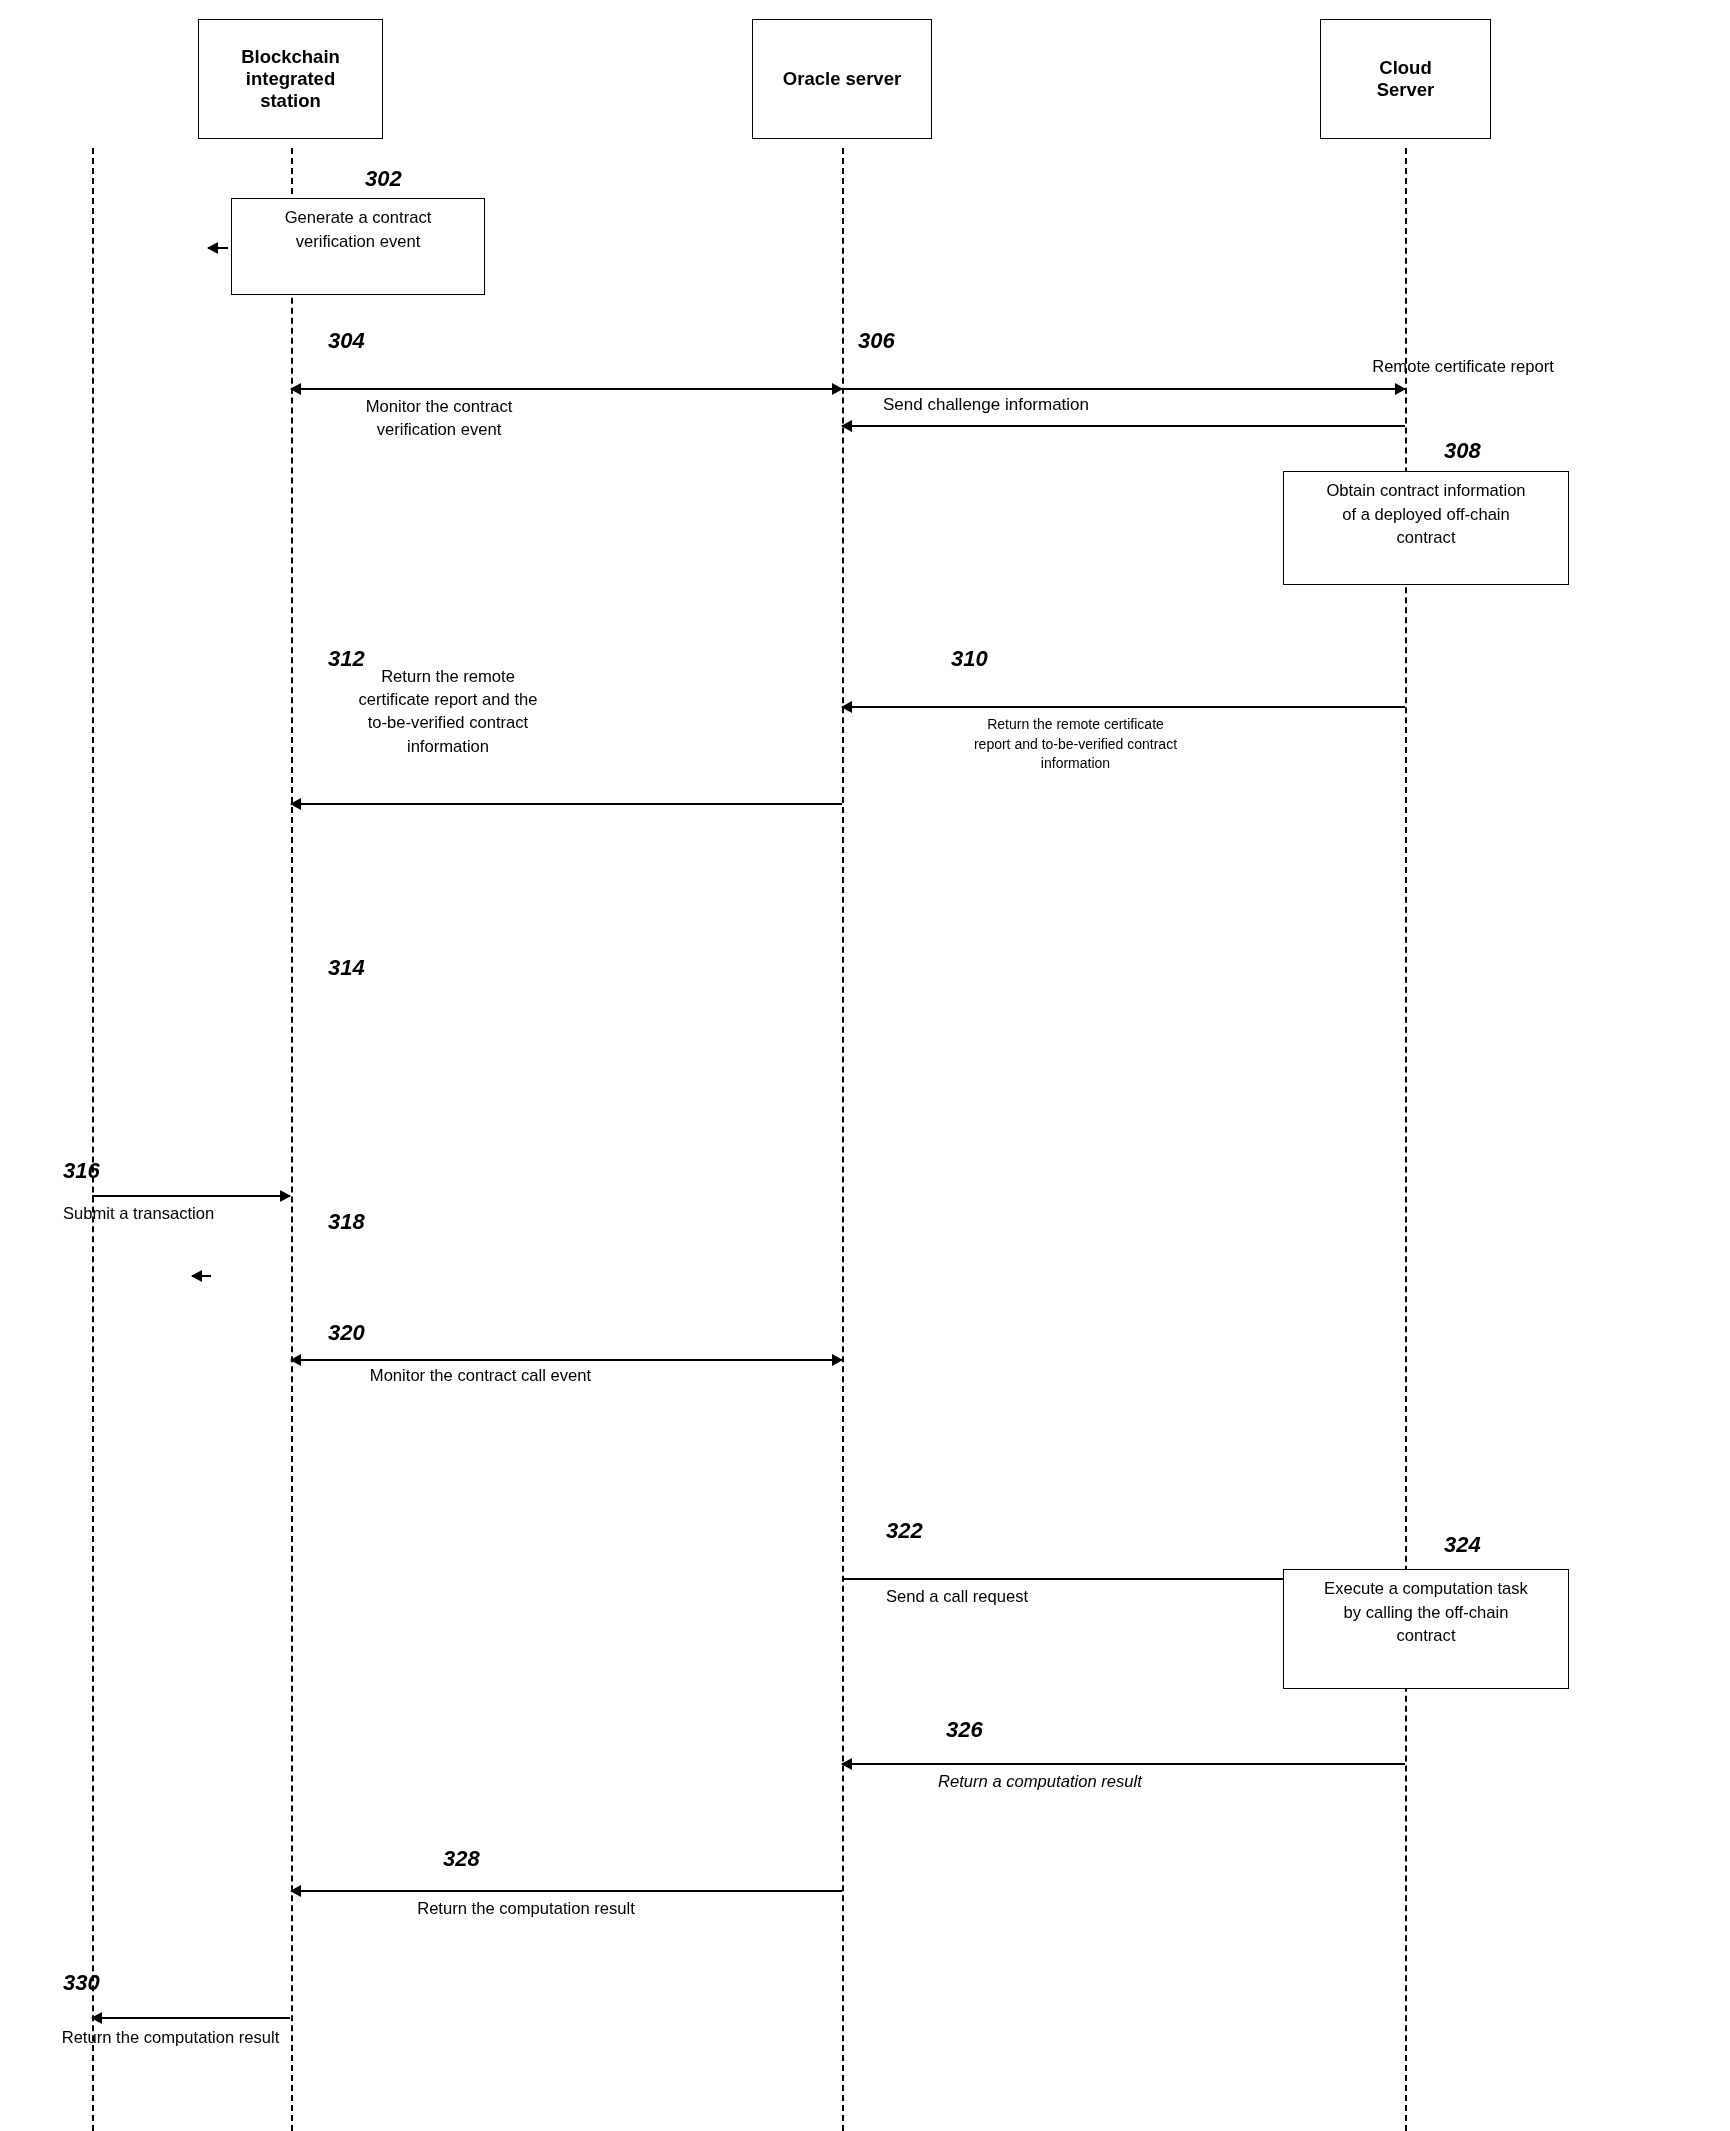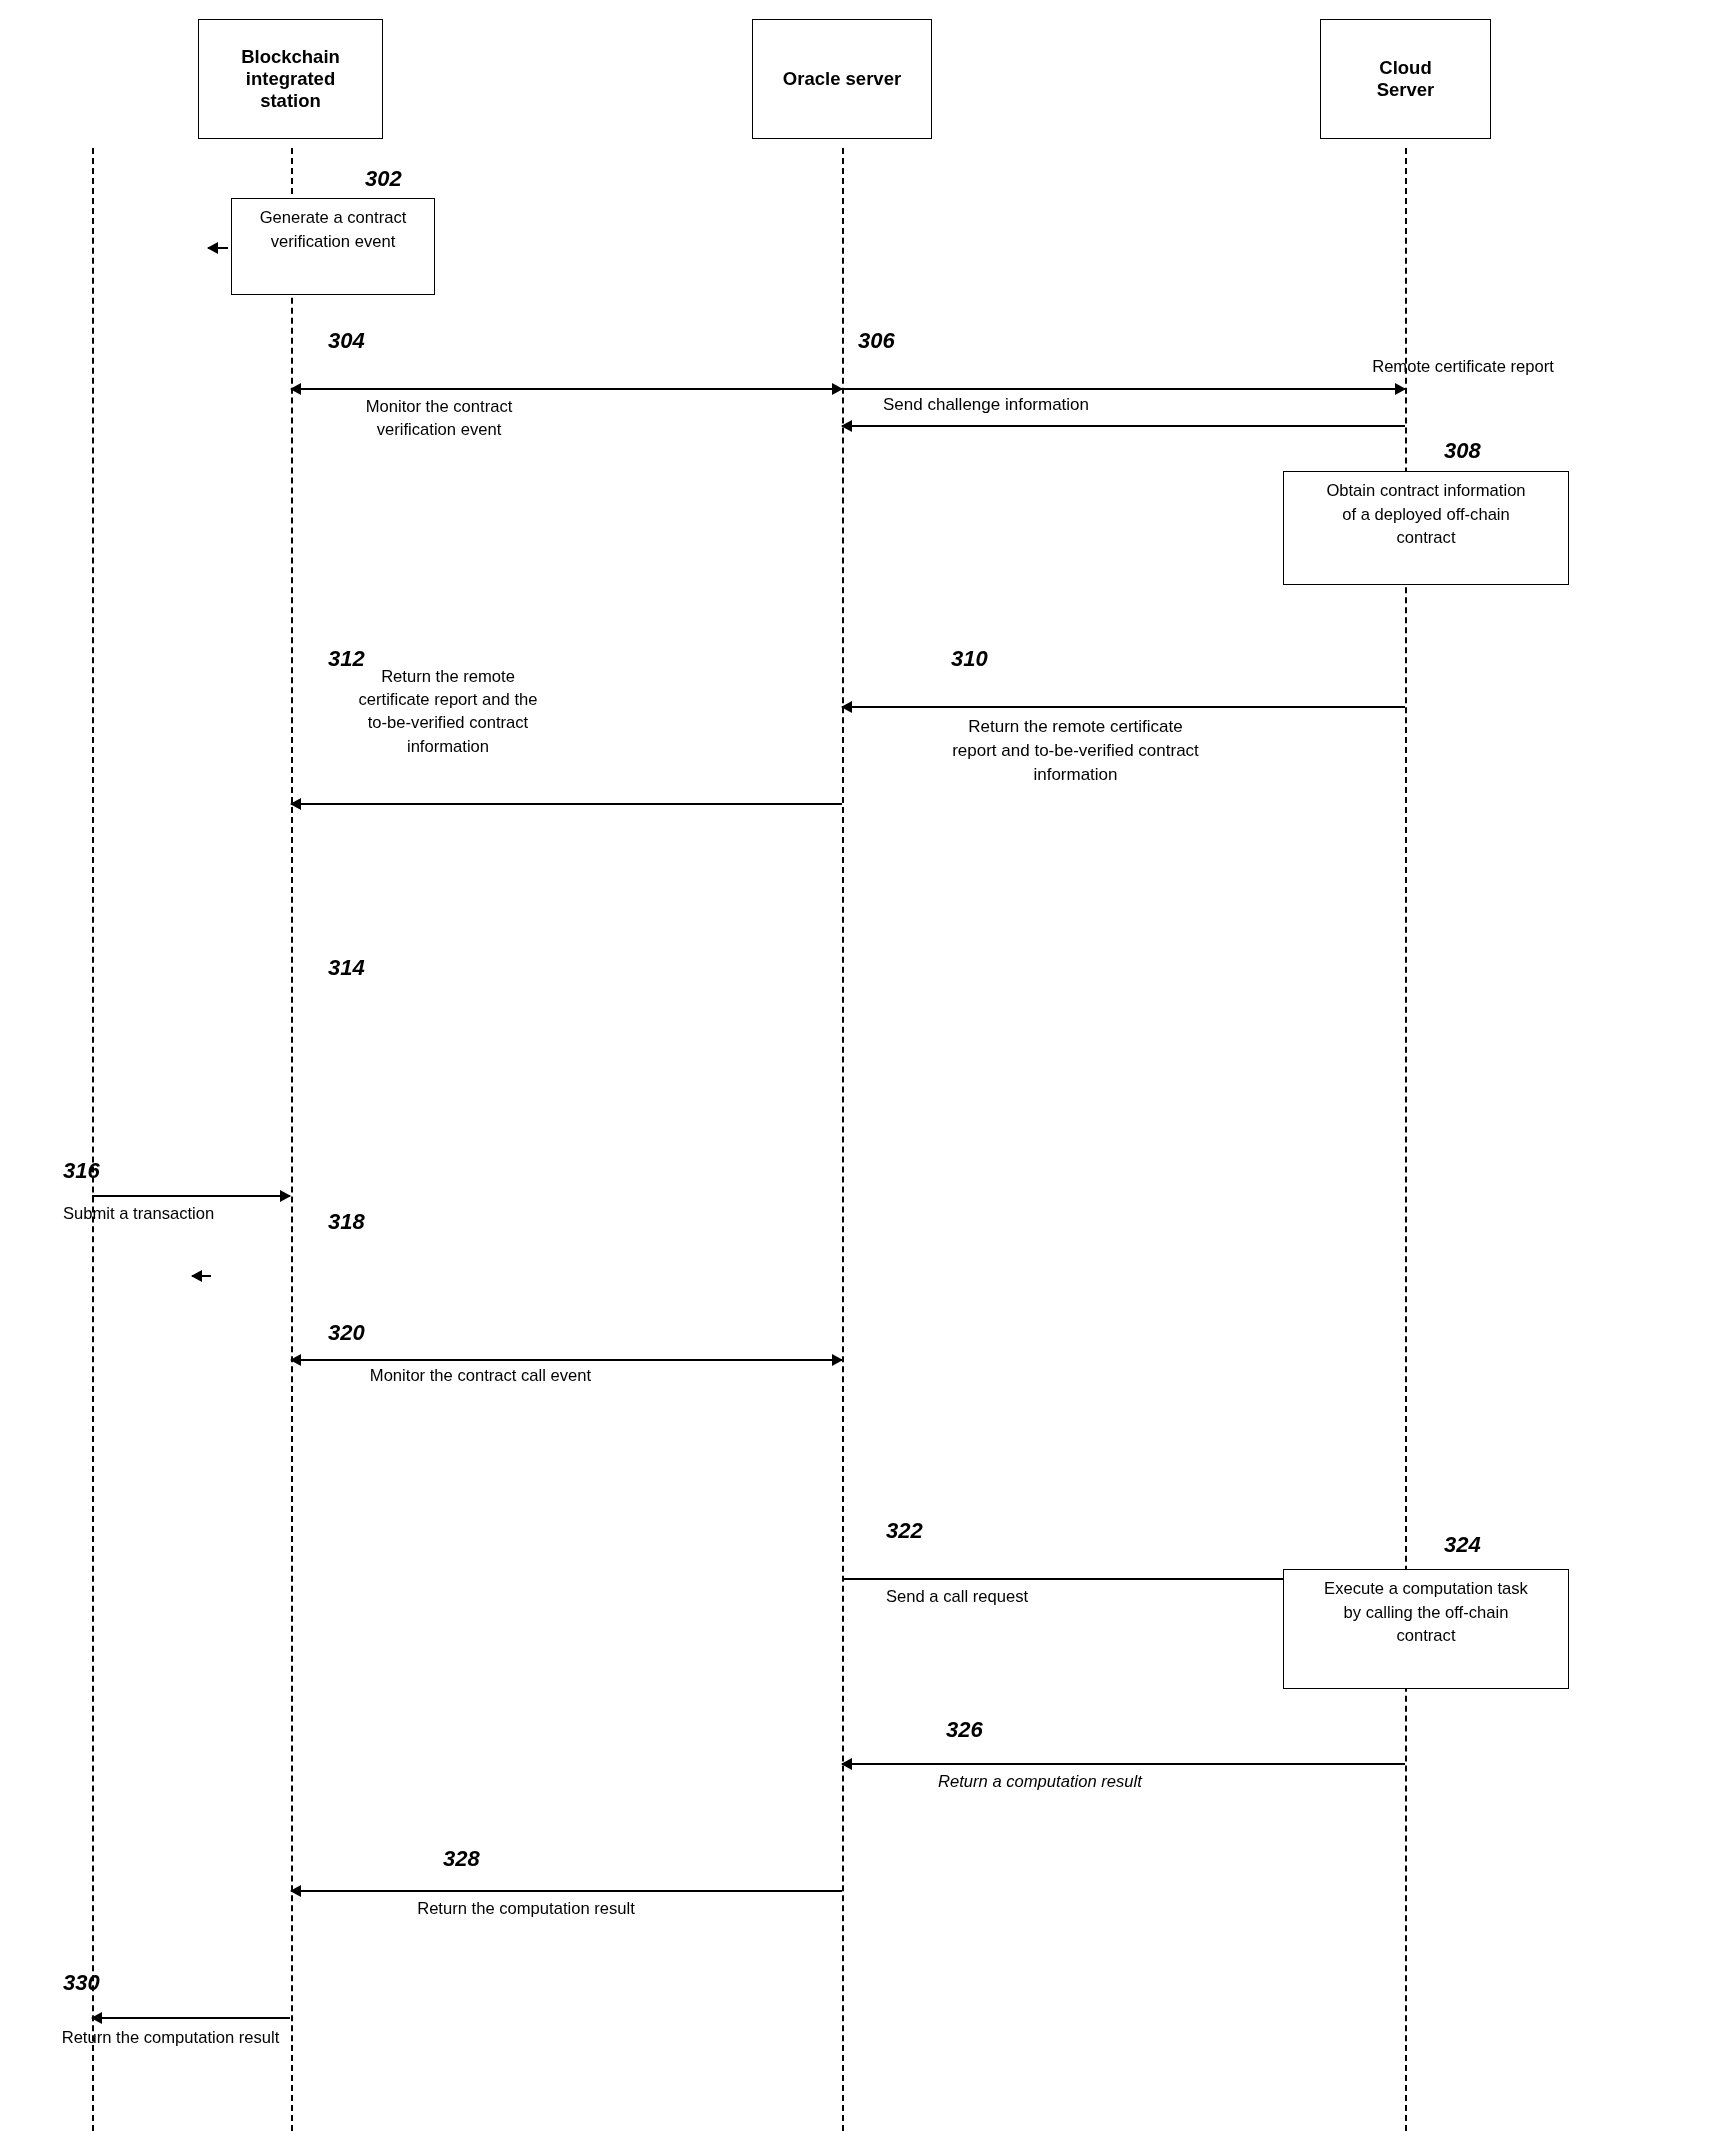--- a/index.html
+++ b/index.html
@@ -101,21 +101,21 @@
     <span>Cloud<br>Server</span>
   </div>
 
   <div class="lifeline" style="left:92px;"></div>
   <div class="lifeline" style="left:291px;"></div>
   <div class="lifeline" style="left:842px;"></div>
   <div class="lifeline" style="left:1405px;"></div>
 
   <div class="step-num" style="left:365px; top:166px; font-size:22px; font-style:italic;">302</div>
 
-  <div class="step-box" style="left:231px; top:198px; width:204px; height:97px;">
+  <div class="step-box" style="left:231px; top:198px; width:254px; height:97px;">
     <span>Generate a contract<br>verification event</span>
   </div>
 
   <div class="arrow-line-left" style="left:208px; top:247px; width:20px;"></div>
 
   <div class="step-num" style="left:328px; top:328px; font-style:italic; font-size:22px;">304</div>
 
   <div style="position:absolute; left:291px; top:388px; width:551px; height:1.8px; background:#000;">
 
     <div style="position:absolute; left:-0.9px; top:-5.5px; border-top:6.5px solid transparent; border-bottom:6.5px solid transparent; border-right:11px solid #000;"></div>
@@ -140,21 +140,21 @@
   <div class="step-num" style="left:1444px; top:438px; font-style:italic; font-size:22px;">308</div>
   <div class="step-box" style="left:1283px; top:471px; width:286px; height:114px;">
     <span>Obtain contract information<br>of a deployed off-chain<br>contract</span>
   </div>
 
   <div class="step-num" style="left:951px; top:646px; font-style:italic; font-size:22px;">310</div>
 
   <div style="position:absolute; left:842px; top:706px; width:563px; height:1.8px; background:#000;">
     <div style="position:absolute; left:-0.9px; top:-5.5px; border-top:6.5px solid transparent; border-bottom:6.5px solid transparent; border-right:11px solid #000;"></div>
   </div>
-  <div class="arrow-label" style="left:868px; top:715px; width:415px; font-size:17px; line-height:1.4;">Return the remote certificate<br>report and to-be-verified contract<br>information</div>
+  <div class="arrow-label" style="left:868px; top:715px; width:415px; font-size:14px; line-height:1.4;">Return the remote certificate<br>report and to-be-verified contract<br>information</div>
 
   <div class="step-num" style="left:328px; top:646px; font-style:italic; font-size:22px;">312</div>
 
   <div style="position:absolute; left:291px; top:803px; width:551px; height:1.8px; background:#000;">
     <div style="position:absolute; left:-0.9px; top:-5.5px; border-top:6.5px solid transparent; border-bottom:6.5px solid transparent; border-right:11px solid #000;"></div>
   </div>
   <div class="arrow-label" style="left:305px; top:665px; width:286px; font-size:16.6px; line-height:1.4;">Return the remote<br>certificate report and the<br>to-be-verified contract<br>information</div>
 
   <div class="step-num" style="left:328px; top:955px; font-style:italic; font-size:22px;">314</div>
 

